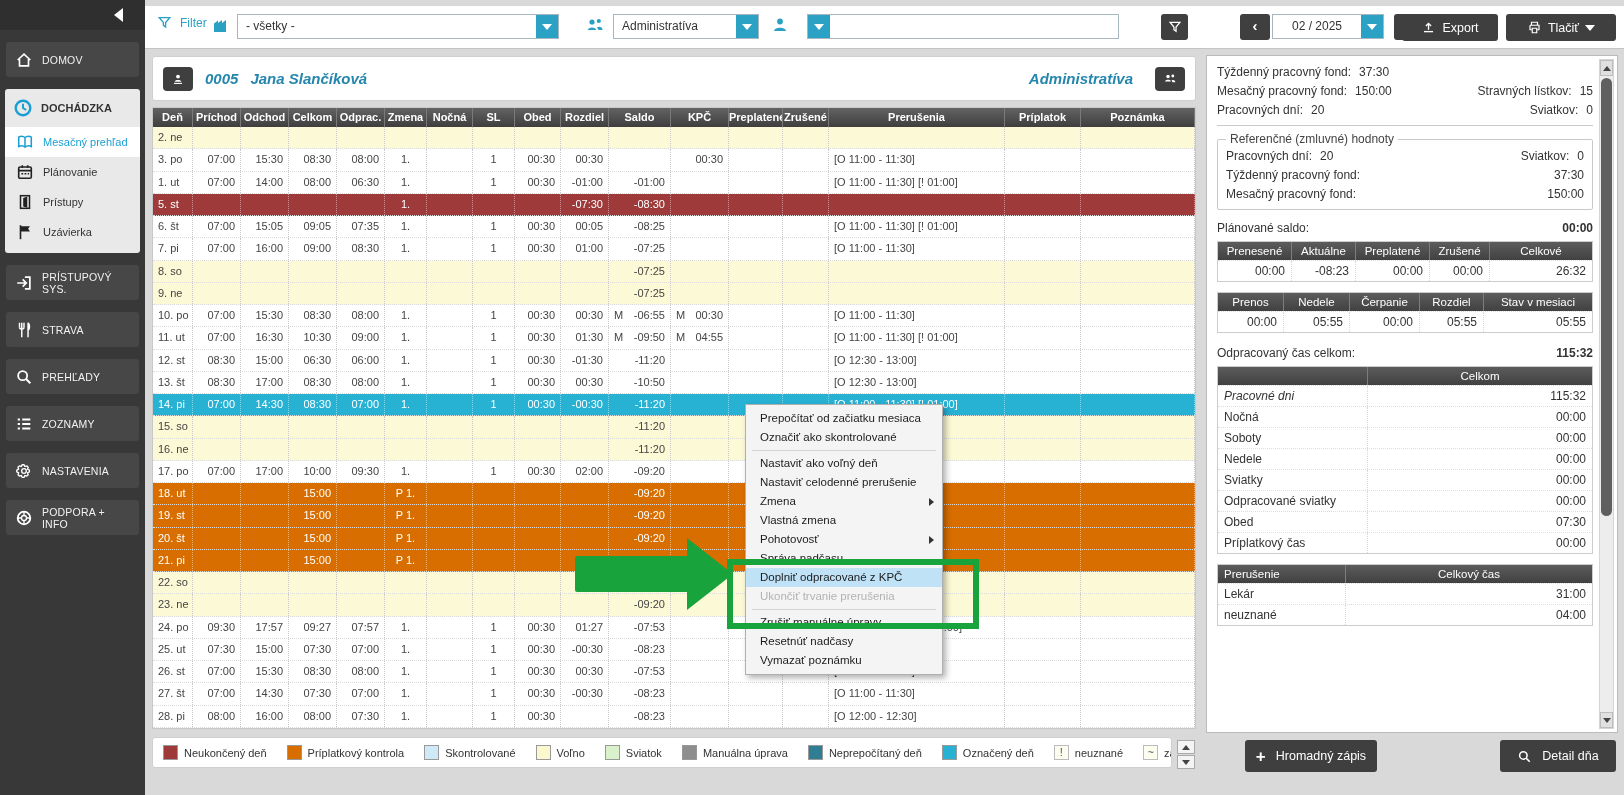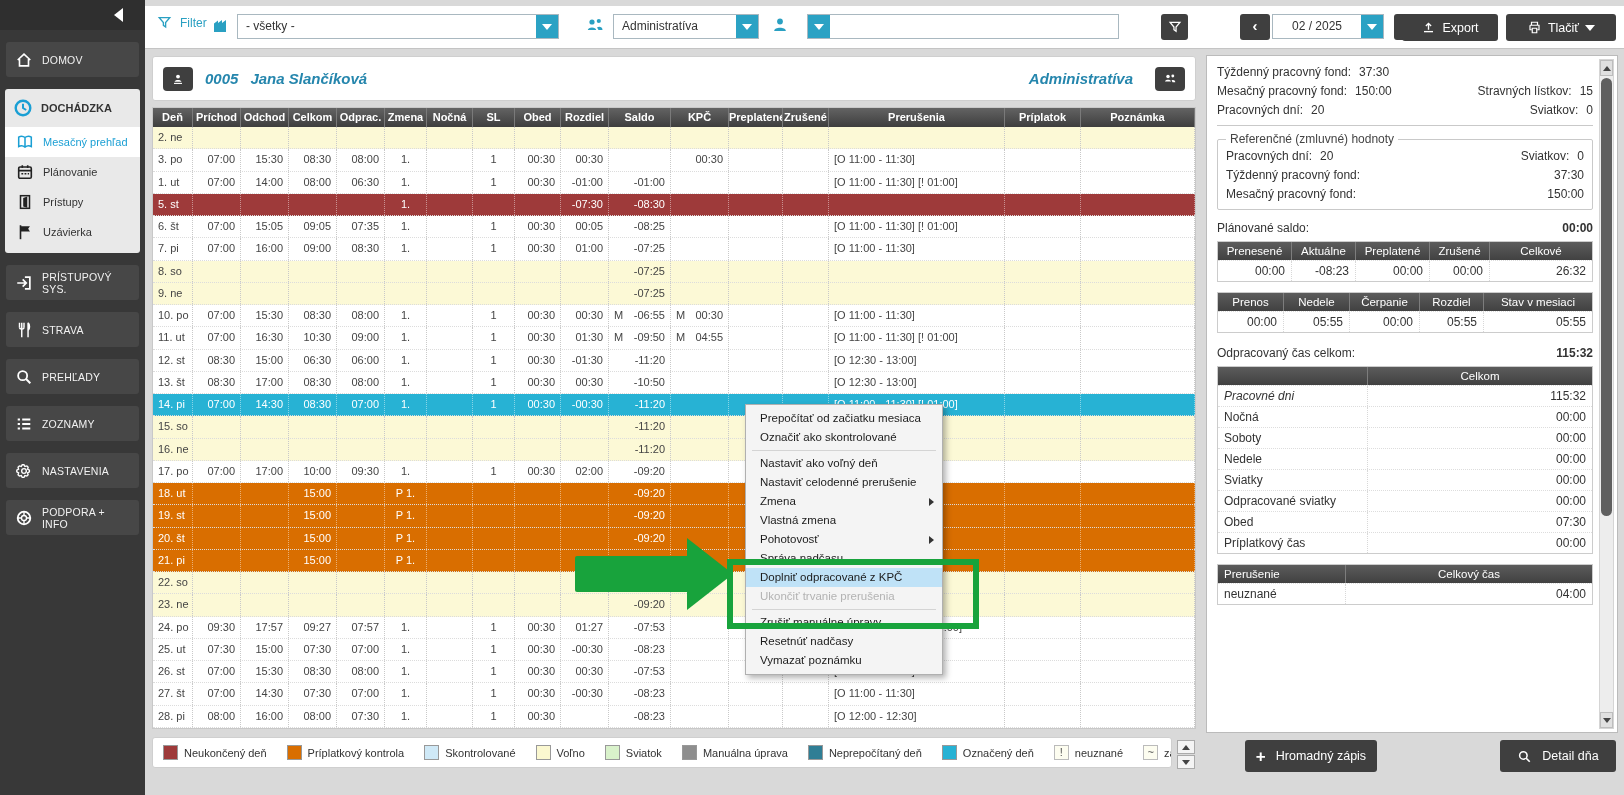--- a/index.html
+++ b/index.html
@@ -1096,20 +1096,24 @@
             <span style="width: 150px;">Príplatkový čas</span>
             <span>00:00</span>
           </div>
         </div>
       <div class="mtab lbl1" id="perT">
           <div class="mh">
             <span style="width: 128px;">Prerušenie</span>
             <span>Celkový čas</span>
           </div>
           <div class="mv">
+            <span style="width: 128px;">Lekár</span>
+            <span>31:00</span>
+          </div>
+          <div class="mv">
             <span style="width: 128px;">neuznané</span>
             <span>04:00</span>
           </div>
         </div>
     </div>
     <div class="psb">
       <div class="pup">
           <span class="tup"></span>
         </div>
       <div class="thumb"></div>

